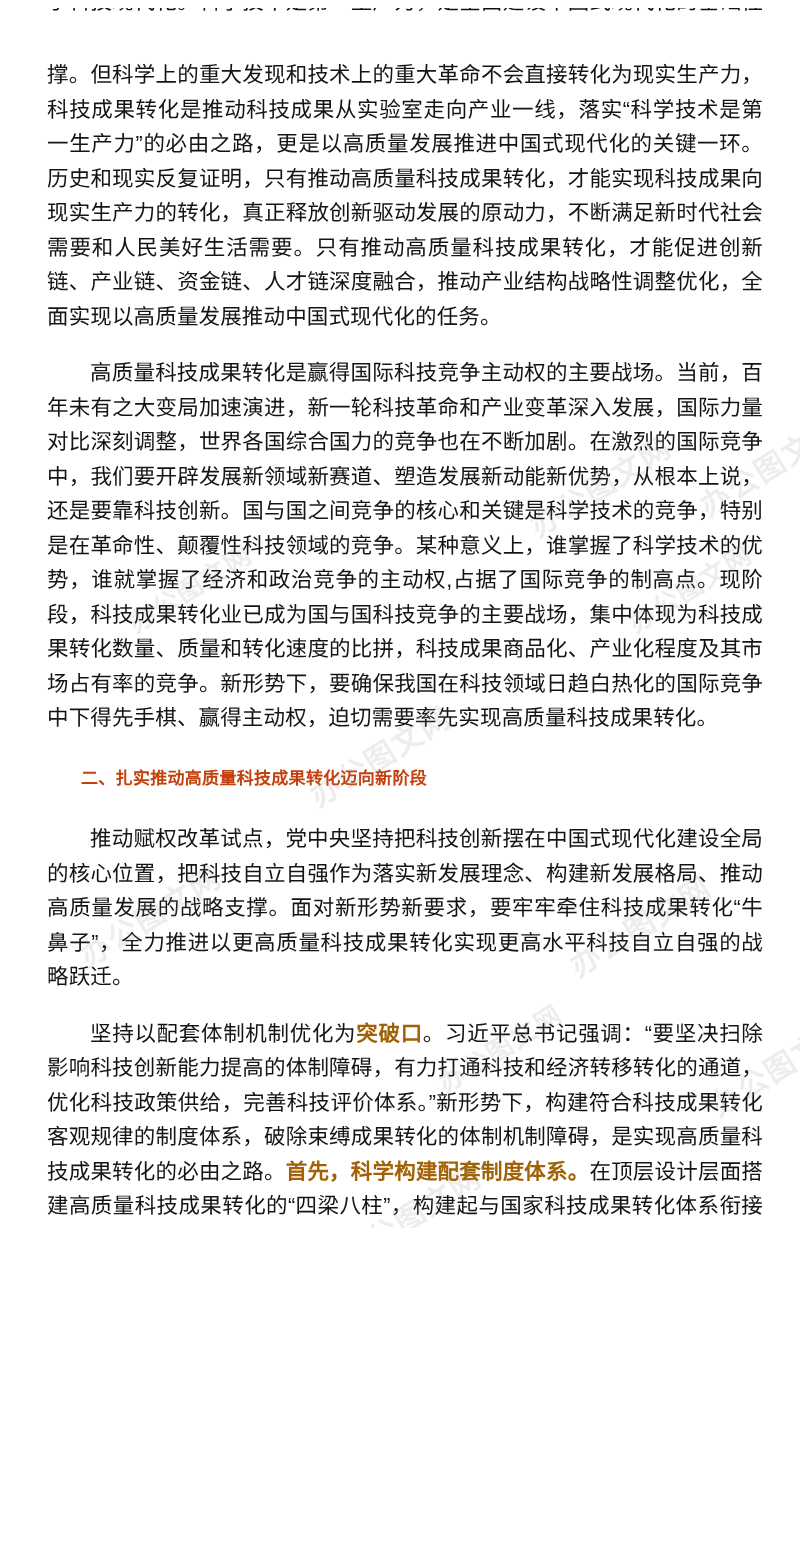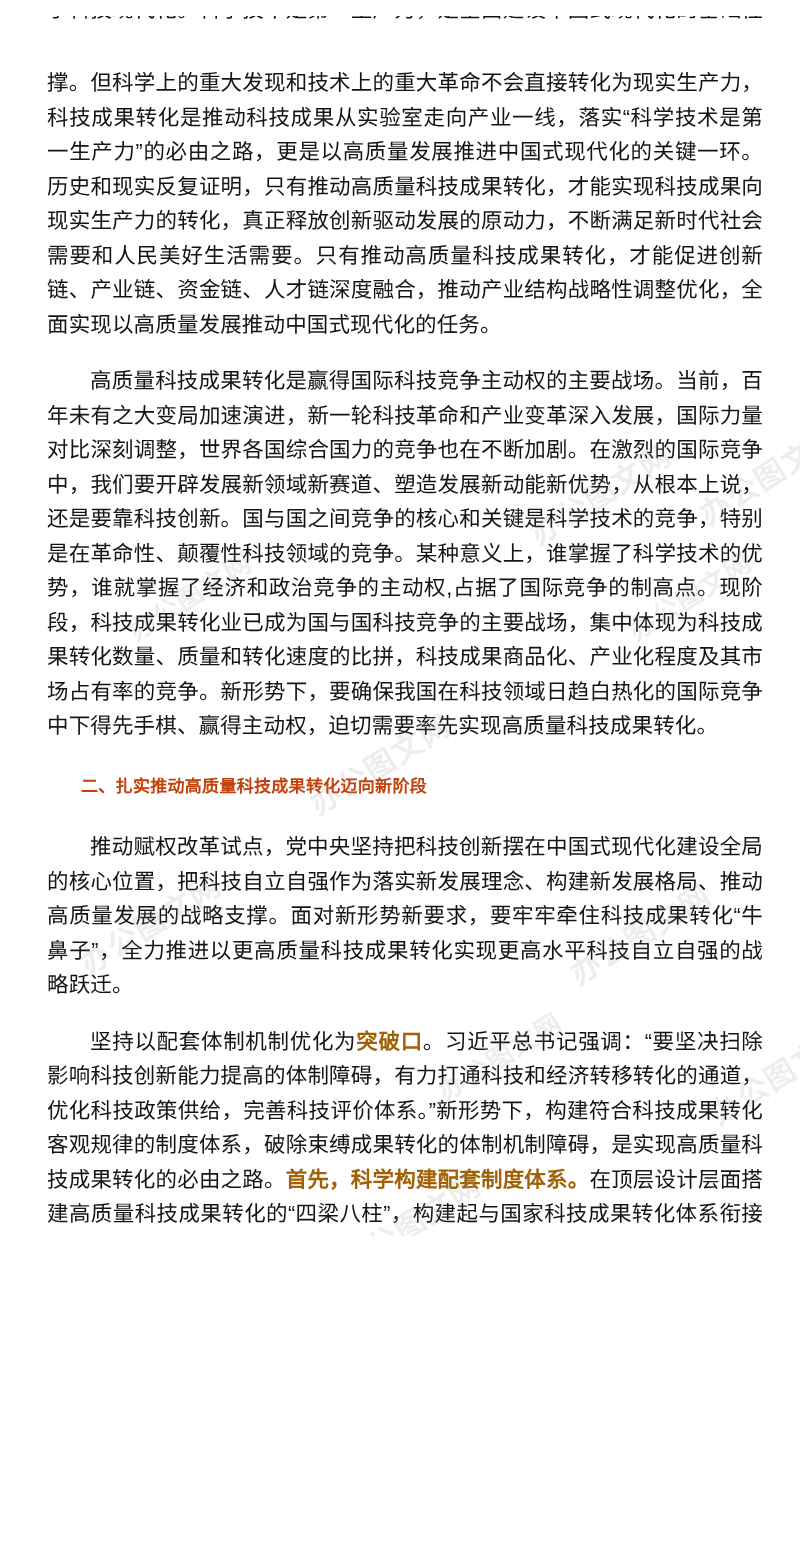--- a/index.html
+++ b/index.html
@@ -9,21 +9,21 @@
     background: #ffffff;
   }
   body {
     font-family: "Liberation Sans", "DejaVu Sans", sans-serif;
     color: #1a1a1a;
   }
   #page {
     position: relative;
     width: 800px;
     height: 1220px;
-    margin: 16px auto;
+    margin: 8px auto;
     background: #ffffff;
     overflow: hidden;
   }
 
   
   .clipped-top {
     position: absolute;
     top: -23px;
     left: 47px;
     width: 716px;

